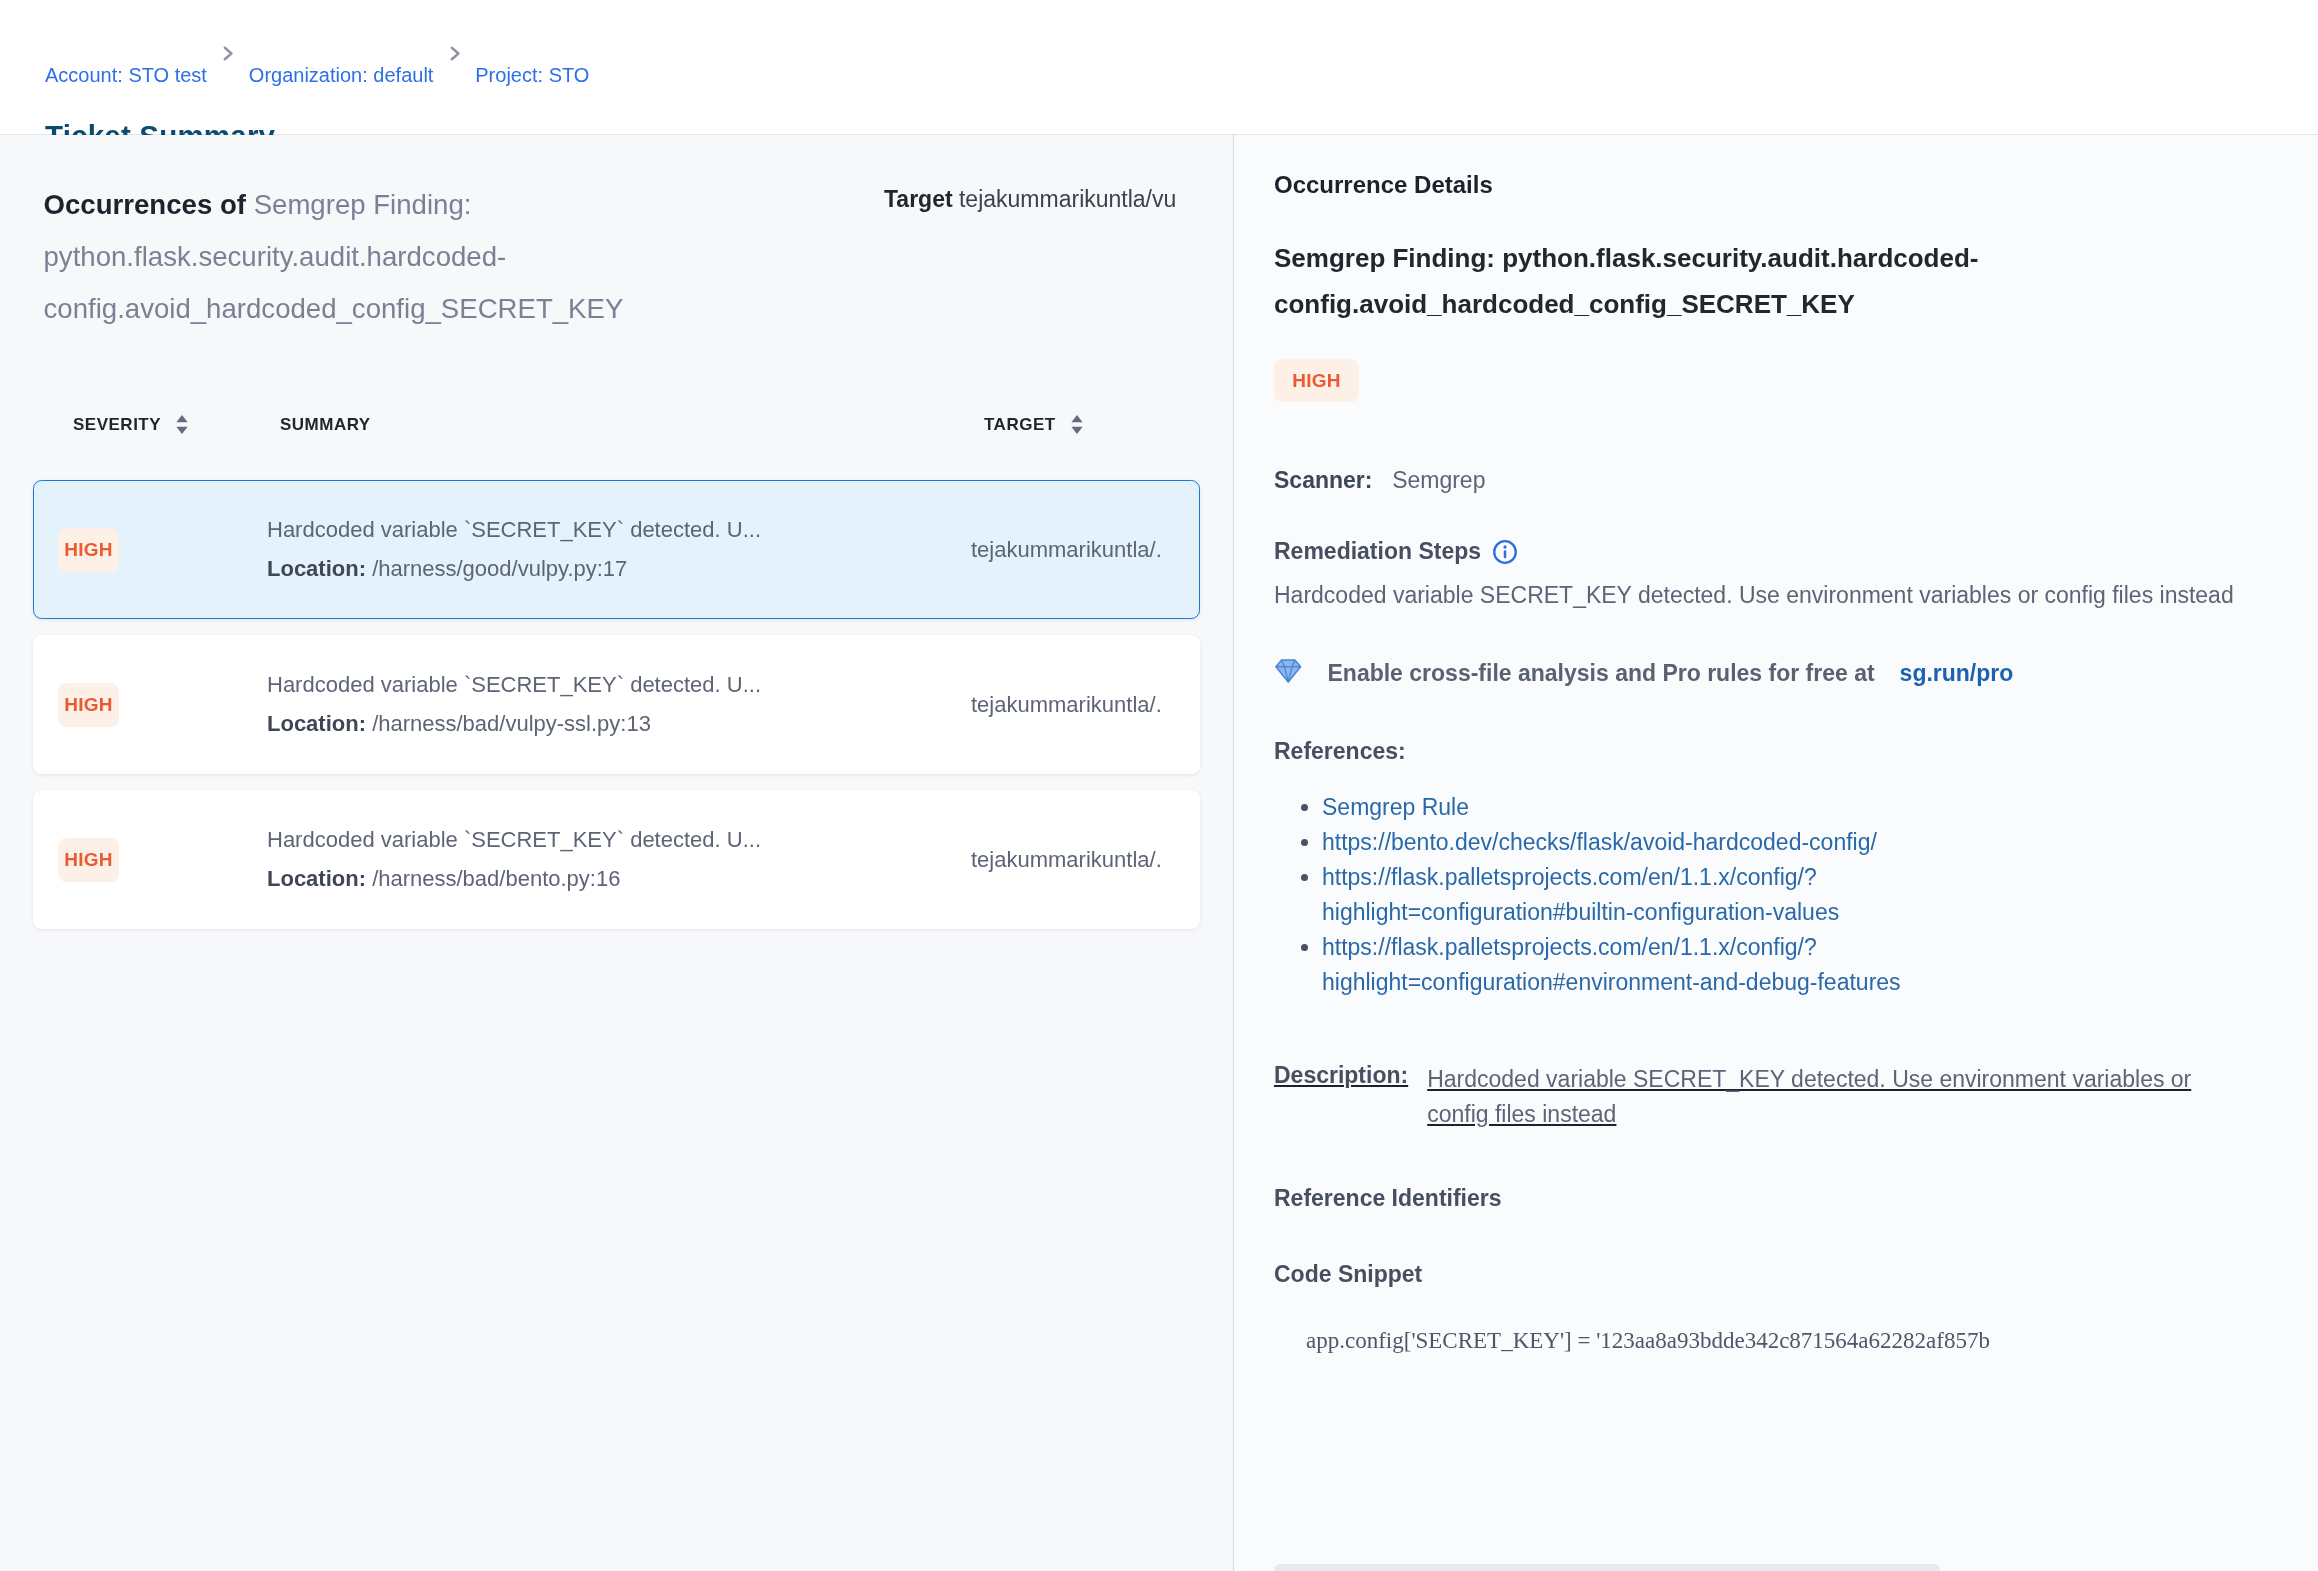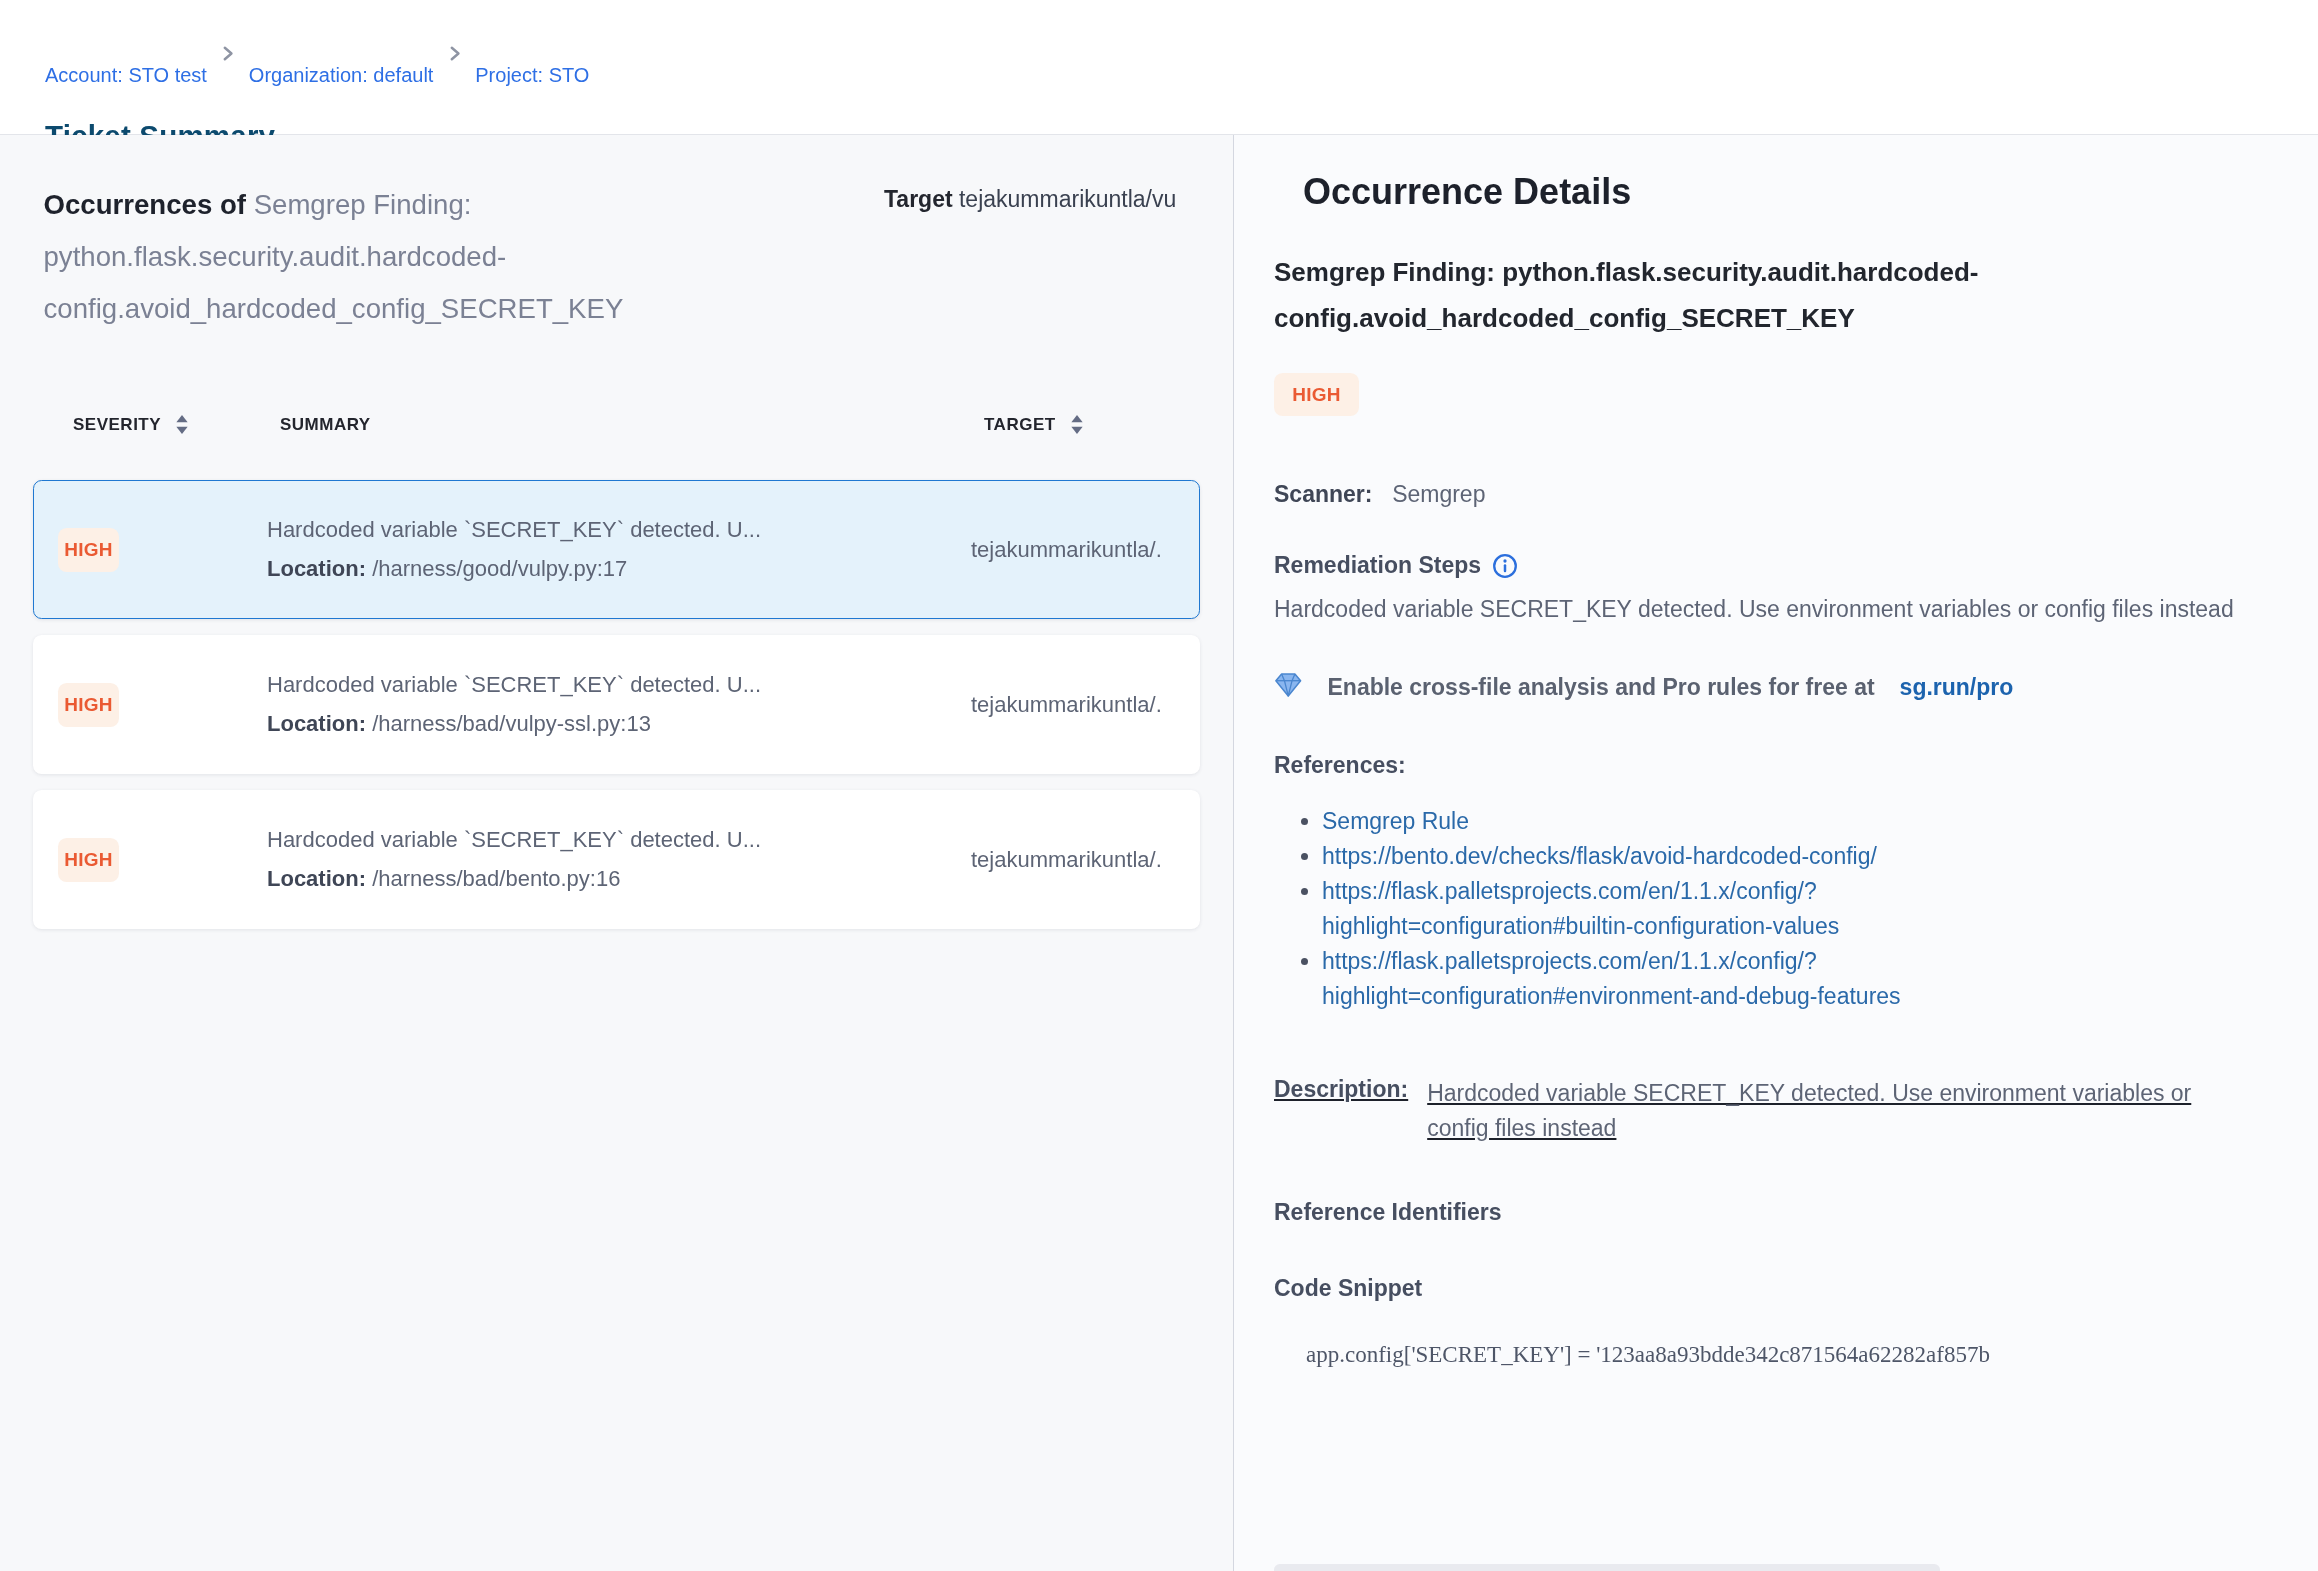--- a/index.html
+++ b/index.html
@@ -44,21 +44,21 @@
   .row-card.selected { background:#e4f2fb; border-color:#1f78d1; }
   .sev-badge { width:61px; height:44px; border-radius:8.6px; background:#fdf0e6;
     color:#ea5a33; font-size:19px; font-weight:bold; letter-spacing:0.3px;
     display:flex; align-items:center; justify-content:center; }
   .sum-line1 { font-size:22px; color:#5d6475; }
   .sum-line2 { margin-top:12.4px; font-size:22px; color:#5d6475; }
   .sum-line2 .lbl { font-weight:bold; color:#3f4656; }
   .cell-target { font-size:22px; color:#5d6475; white-space:nowrap; overflow:hidden; }
 
   
-  .det-title { margin-top:36px; font-size:36px; font-weight:bold; color:#1d212b;margin-left:29px; }
+  .det-title { margin-top:36px; font-size:24px; font-weight:bold; color:#1d212b; }
   .finding-title { margin-top:36px; width:913px; font-size:26px; font-weight:bold;
     line-height:46px; color:#22262e; overflow-wrap:break-word; }
   .det-badge { margin-top:32px; display:inline-flex; }
   .scanner-row { margin-top:65px; font-size:23px; color:#5d6475; }
   .scanner-row .lbl { font-weight:bold; color:#3f4656; margin-right:13.3px; }
   .section-lbl { font-size:23px; font-weight:bold; color:#464e60; }
   .rem-lbl-row { margin-top:44px; display:flex; align-items:center; gap:11.4px; }
   .info-icon { display:inline-flex; cursor:pointer; }
   .rem-text { margin-top:13.3px; width:980px; font-size:23px; line-height:35px; color:#5d6475; }
   .promo { margin-top:44px; font-size:23px; font-weight:bold; color:#5a6170;

